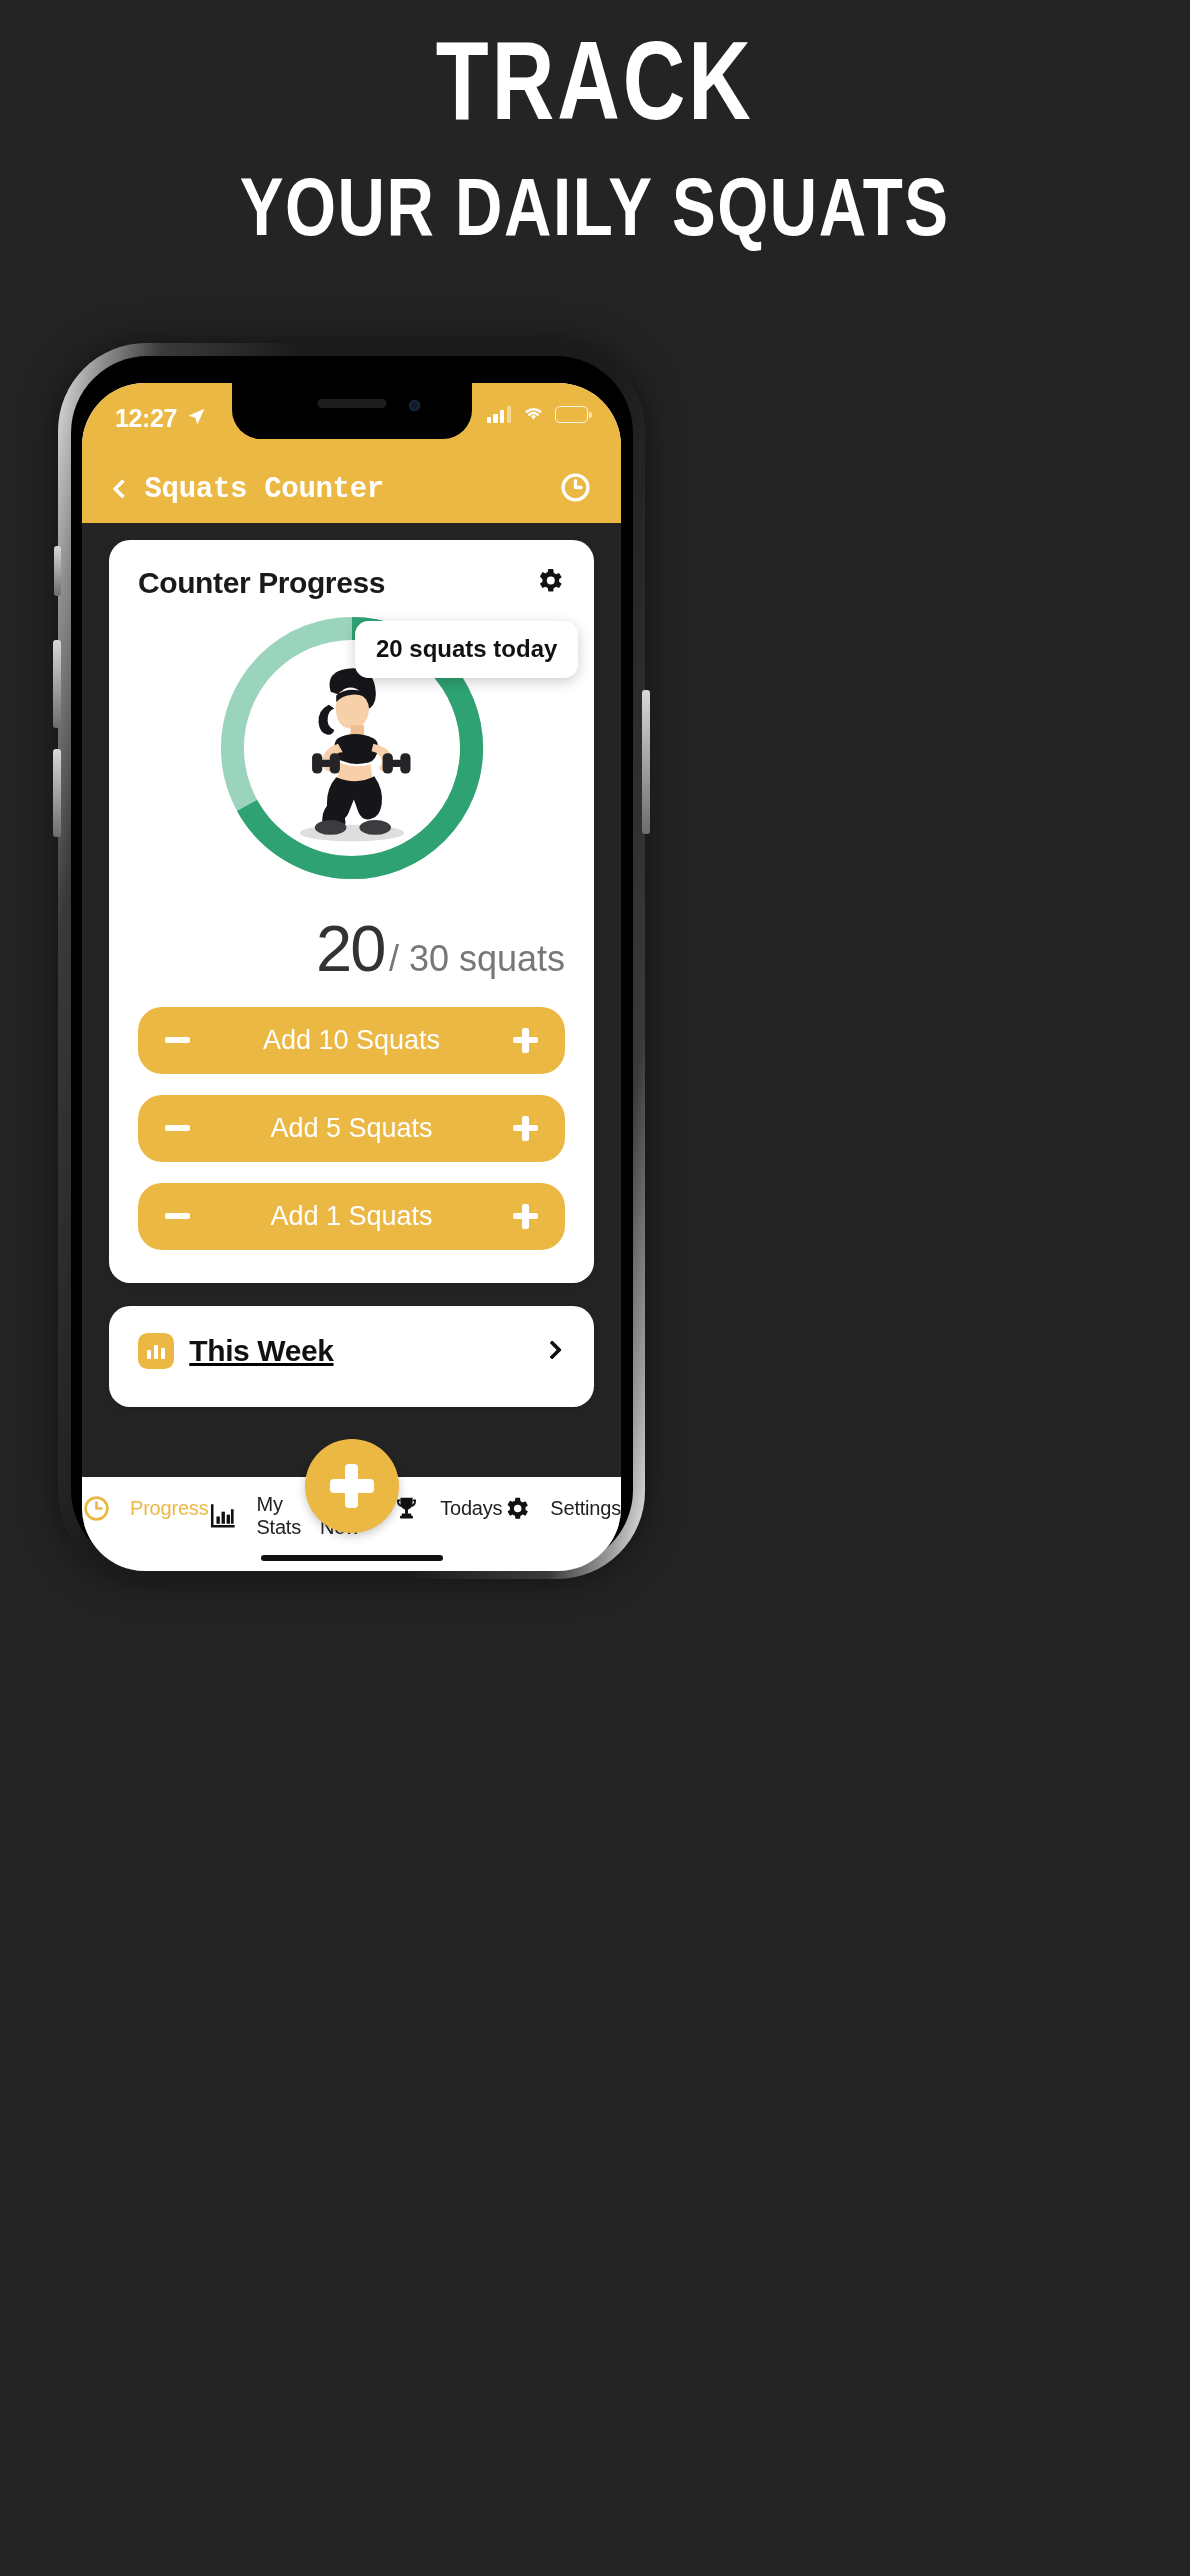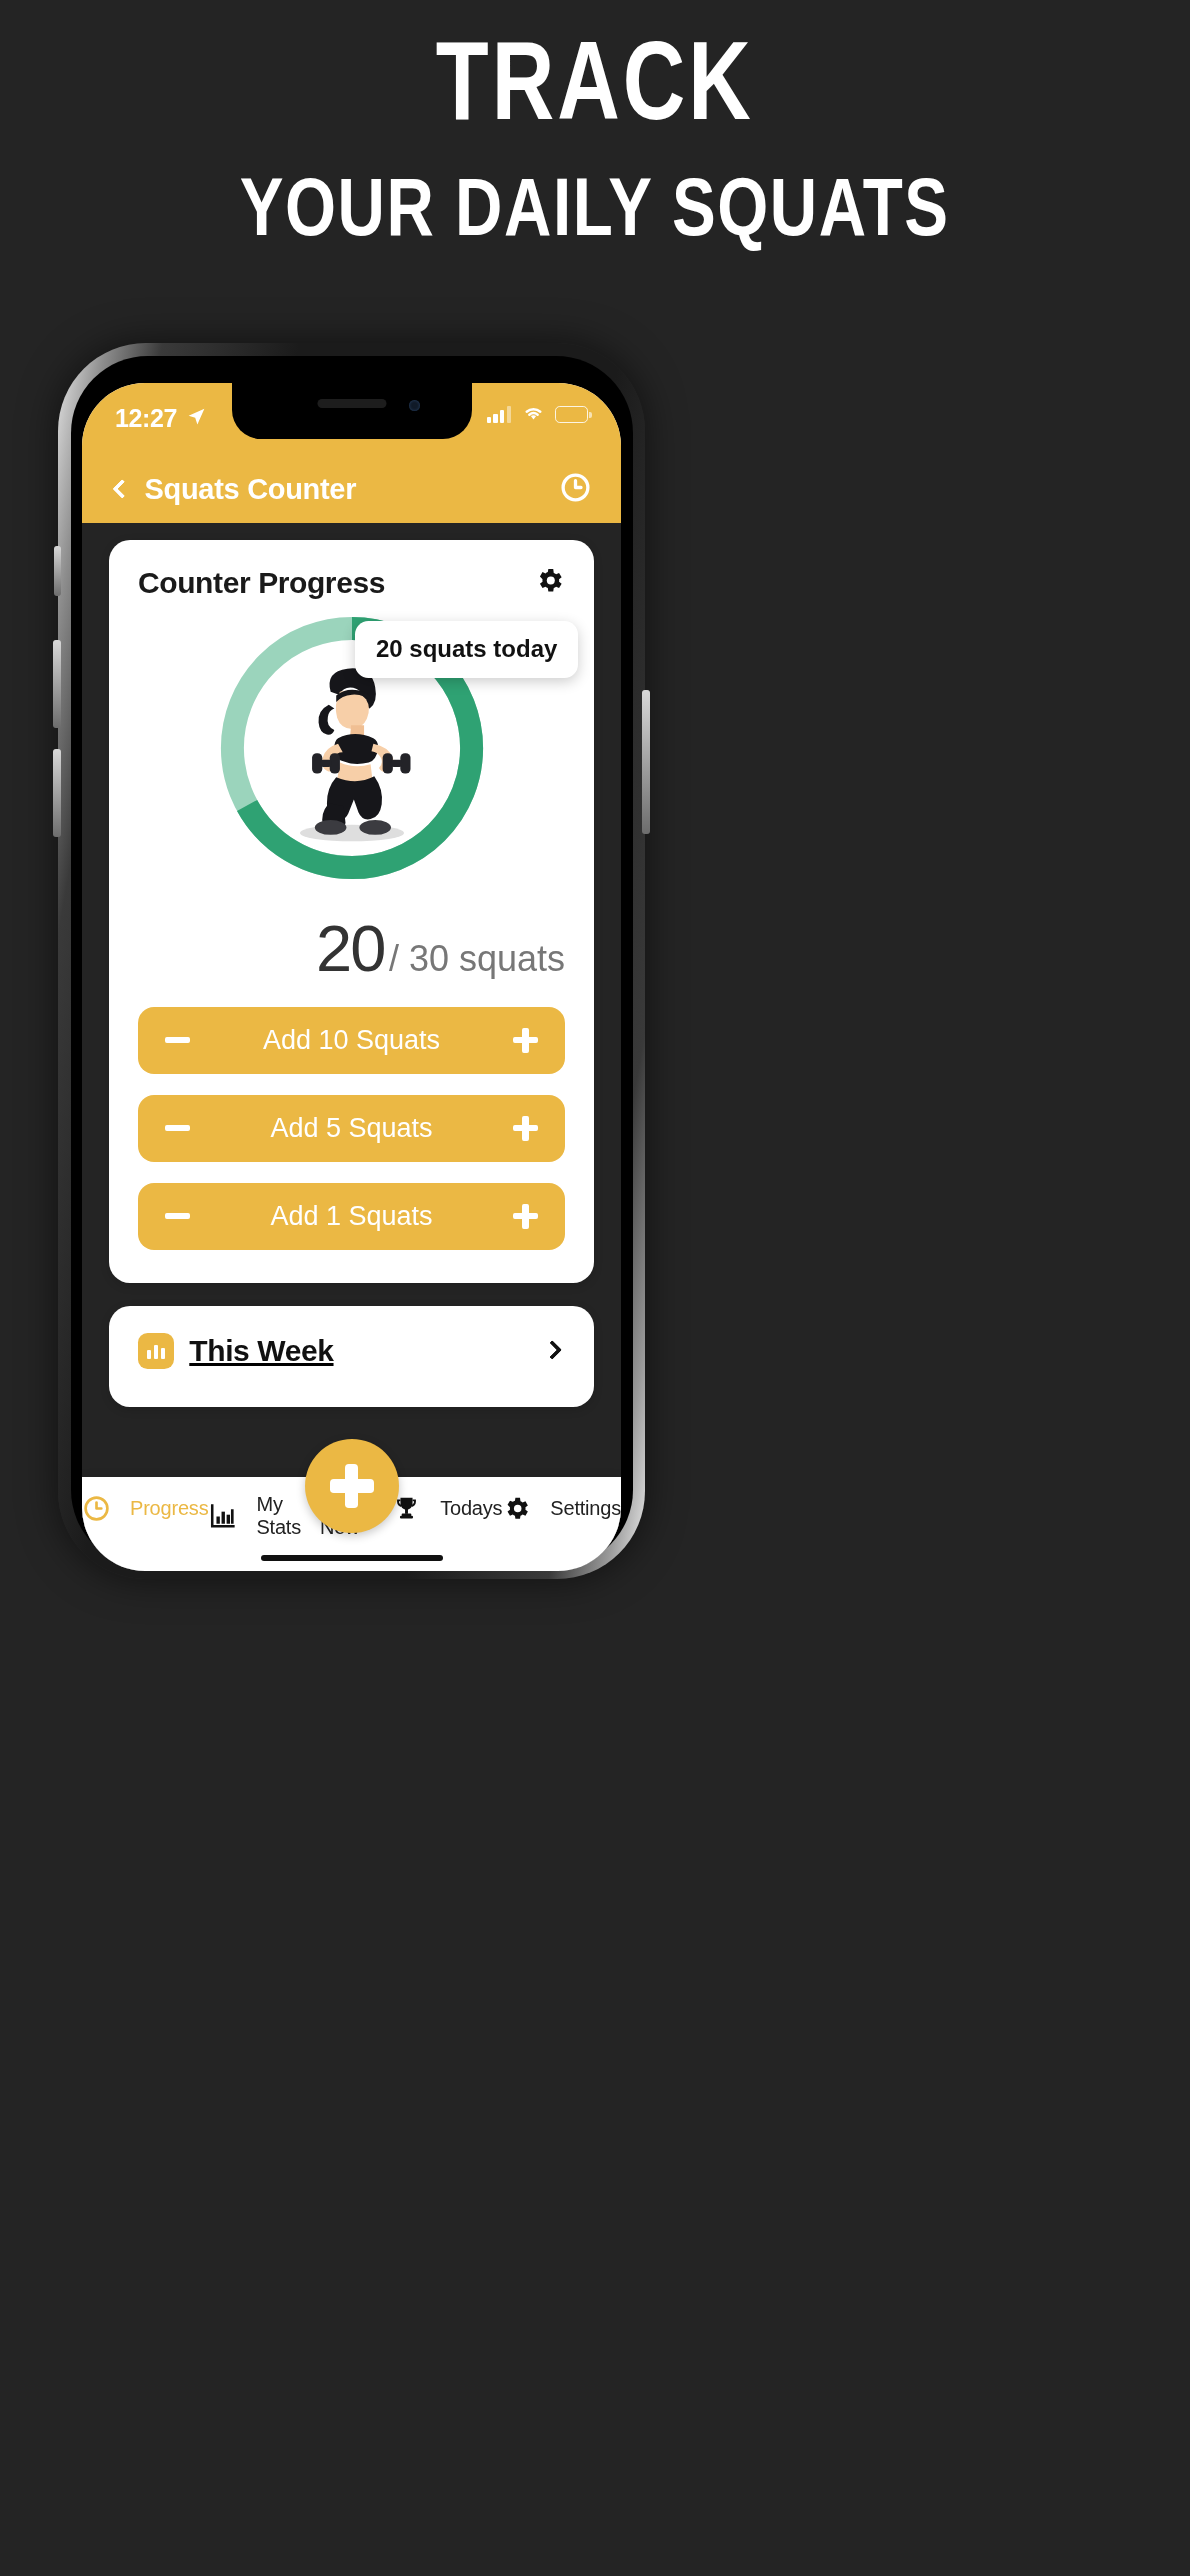--- a/index.html
+++ b/index.html
@@ -87,21 +87,21 @@
   }
   .battery::after{
     content:""; position:absolute; right:-4.8px; top:4.8px;
     width:2.4px; height:5.8px; border-radius:0 1.9px 1.9px 0; background:rgba(255,255,255,0.6);
   }
   .battery-fill { height:100%; width:82%; background:#fff; border-radius:1.9px; }
 
   
   .appbar {
     height:67px; background:#EBB844; display:flex; align-items:center;
-    justify-content:space-between; padding:0 29px;
+    justify-content:space-between; padding:0 29px;font-family:Liberation Mono, monospace;
   }
   .appbar-left { display:flex; align-items:center; gap:15.3px; }
   .chev-back {
     width:14.4px; height:14.4px; border-left:4.8px solid #fff; border-bottom:4.8px solid #fff;
     transform:rotate(45deg); border-radius:1.9px; margin-left:3.8px;
   }
   .appbar-title { color:#fff; font-size:29px; font-weight:bold; letter-spacing:-0.3px; }
 
   
   .content { background:#242424; height:1048px; position:relative; padding:17px 0 0 0; }
@@ -125,21 +125,21 @@
     background:#fff; border-radius:13.4px; padding:14.4px 21px;
     box-shadow:0 3.8px 13.4px rgba(0,0,0,0.20);
     font-size:24px; font-weight:bold; color:#111; white-space:nowrap; z-index:5;
   }
 
   .counter { text-align:right; margin-top:3.8px; }
   .counter-big { font-size:65px; color:#333; letter-spacing:-1.9px; font-weight:400; }
   .counter-sub { font-size:36px; color:#777; font-weight:400; }
 
   .add-btn {
-    height:67px; background:#EBB844; border-radius:16px; margin-top:21px;
+    height:67px; background:#EBB844; border-radius:24px; margin-top:21px;
     display:flex; align-items:center; justify-content:space-between;
     padding:4px 27px; position:relative;gap:27px;
   }
   .add-btn-label {
     position:absolute; left:0; right:0; text-align:center;
     color:#fff; font-size:27px; font-weight:400;
   }
   .sign-minus { width:25px; height:6.7px; background:#fff; border-radius:1.9px; }
   .sign-plus { position:relative; width:25px; height:25px; }
   .sign-plus::before,.sign-plus::after{

